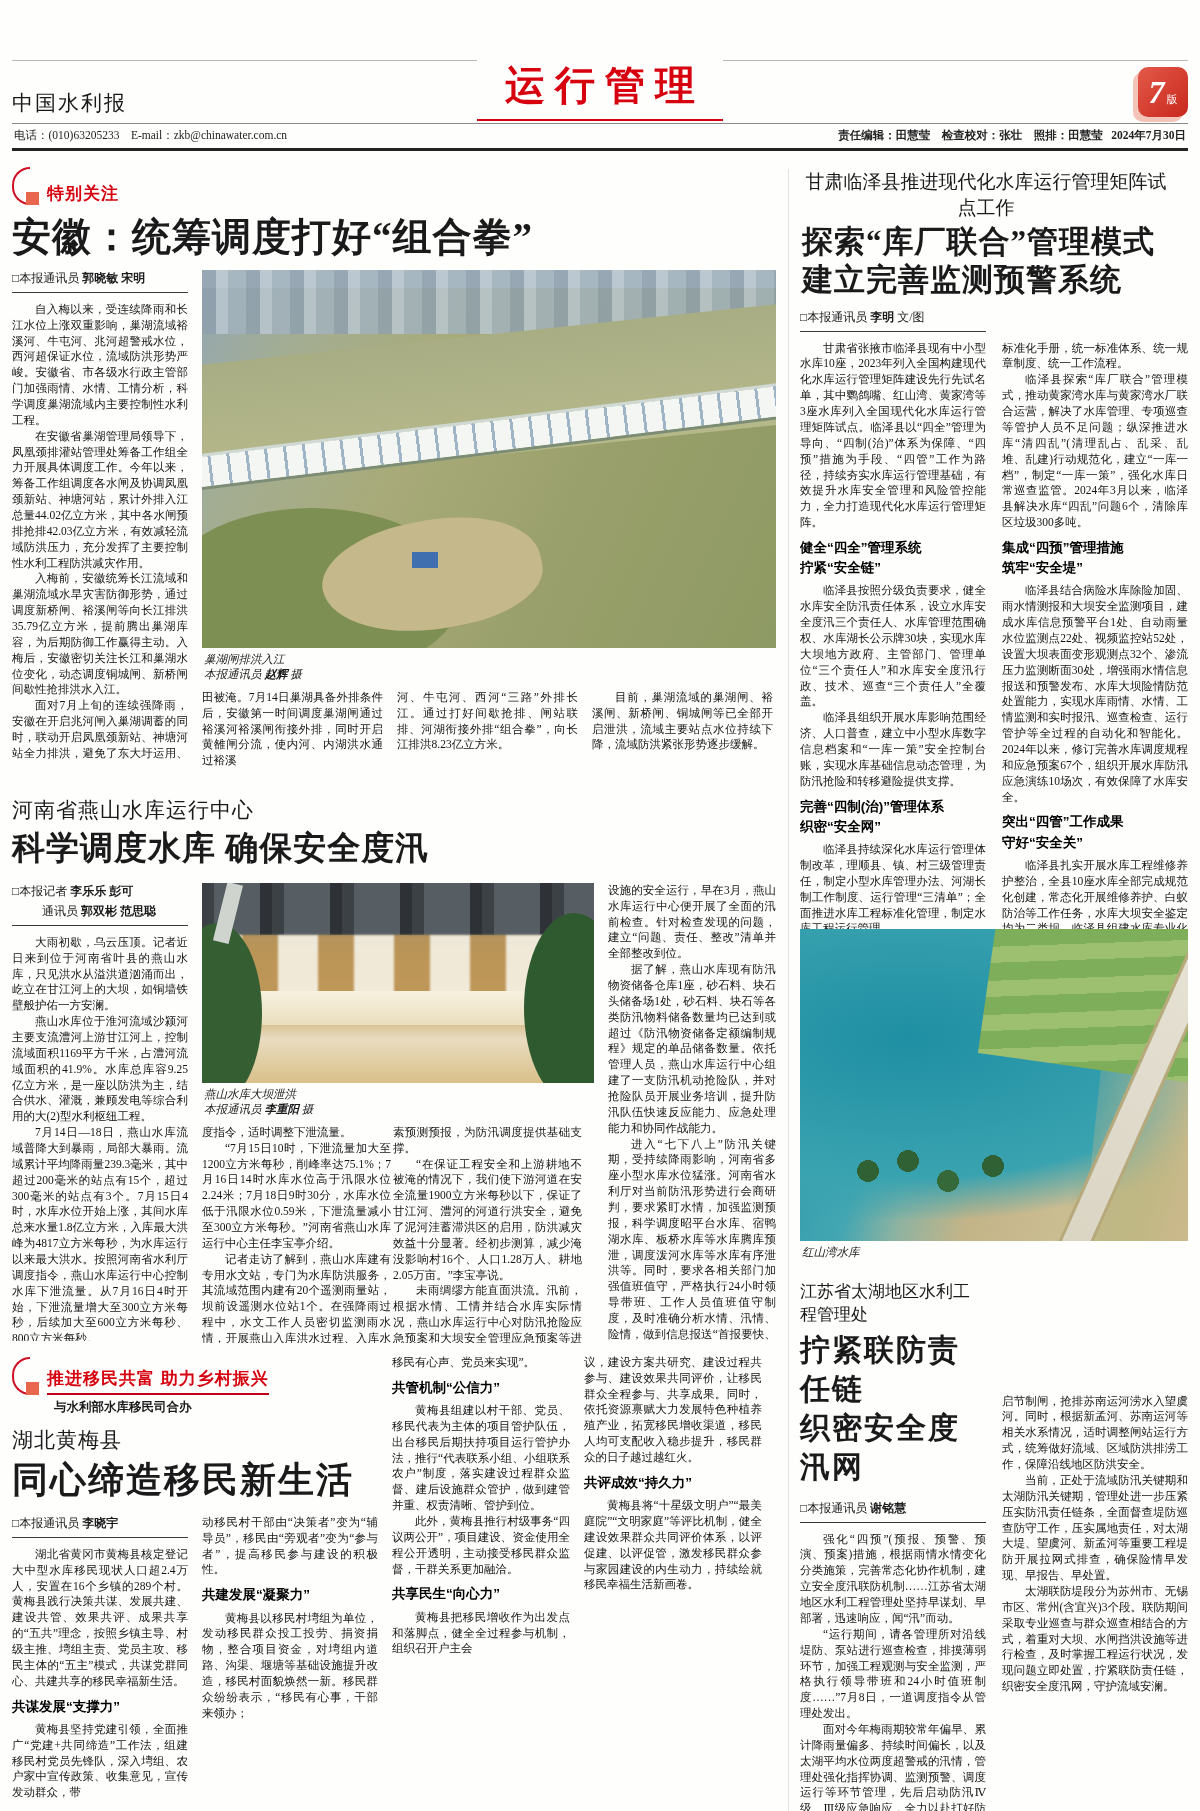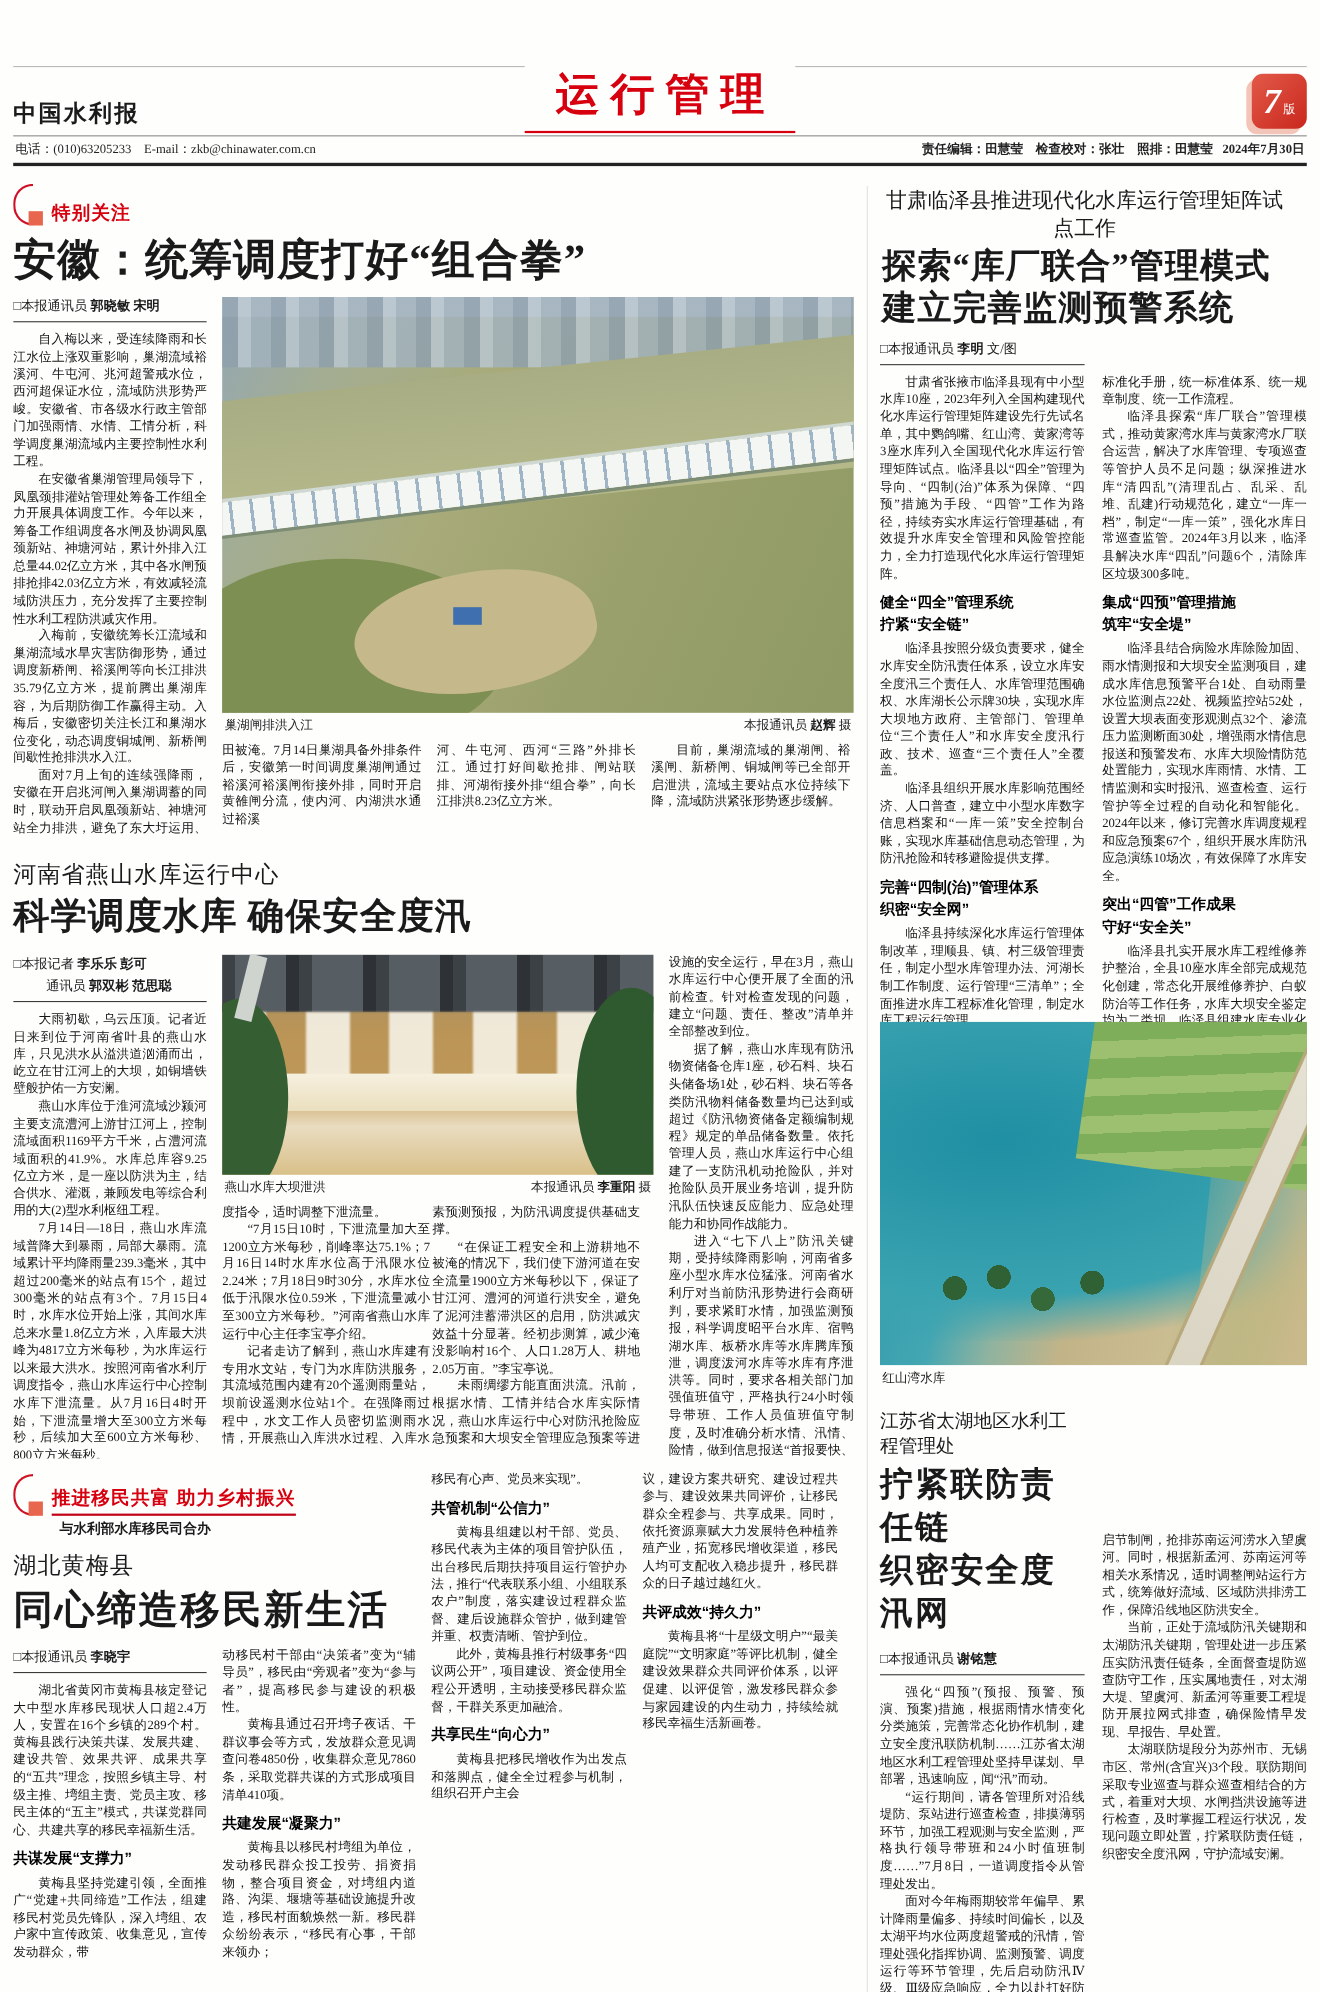--- a/index.html
+++ b/index.html
@@ -2,39 +2,39 @@
 <html><head>
 <meta charset="utf-8">
 <style>
   * { margin:0; padding:0; box-sizing:border-box; }
   body { background:#888; font-family:"Liberation Serif","DejaVu Serif",serif; }
   .page { position:relative; width:1200px; height:1811px; margin:0 auto; background:#fefefd; color:#1a1a1a; overflow:hidden; padding:0 12px; }
 
   
   .top-rule { height:1px; background:#b9b9b9; margin-top:60px; }
   .masthead { display:flex; align-items:flex-end; justify-content:space-between; height:58px; position:relative; }
-  .paper-name { font-size:21px; font-weight:bold; letter-spacing:2px; padding-bottom:2px; }
+  .paper-name { font-size:21px; font-weight:normal; letter-spacing:2px; padding-bottom:2px; }
   .page-title { position:absolute; left:50%; transform:translateX(-50%); bottom:-2px; color:#d6000f; font-family:"Liberation Sans","DejaVu Sans",sans-serif; font-weight:bold; font-size:40px; letter-spacing:10px; border-bottom:2px solid #d6000f; padding:0 18px 6px 28px; background:#fefefd; }
   .page-badge { position:relative; width:50px; height:50px; margin-bottom:2px; }
   .page-badge .b2 { position:absolute; left:-5px; top:5px; width:50px; height:50px; background:#f3c4b8; border-radius:10px; }
   .page-badge .b1 { position:absolute; inset:0; background:linear-gradient(135deg,#e25a49,#c9271d); border-radius:10px; color:#fff; display:flex; align-items:center; justify-content:center; }
   .page-badge .num { font-size:32px; font-weight:bold; font-style:italic; line-height:1; }
   .page-badge .ban { font-size:11px; margin:14px 0 0 2px; }
   .info-row { display:flex; justify-content:space-between; align-items:center; border-top:1px solid #8a8a8a; border-bottom:3px solid #222; padding:4px 2px 5px 2px; font-size:11.5px; color:#222; margin-top:4px; }
   .info-row b { font-weight:bold; }
 
   
   .para { font-size:11.5px; line-height:1.38; text-align:justify; text-indent:2em; color:#141414; }
   .para.cont { text-indent:0; }
   .subhead { font-family:"Liberation Sans","DejaVu Sans",sans-serif; font-size:13.5px; font-weight:bold; line-height:1.5; margin:7px 0 5px 0; white-space:pre-line; color:#000; }
   .byline { font-size:12px; border-bottom:1px solid #3a3a3a; padding-bottom:5px; margin-bottom:9px; }
   .byline b { font-weight:bold; }
   .byline .l2 { display:block; padding-left:2.5em; margin-top:3px; }
   .colfix { overflow:hidden; }
-  .caption-row { display:flex; justify-content:space-between; font-size:11.5px; padding:4px 2px 0 2px; }
+  .caption-row { display:flex; justify-content:space-between; font-size:11.5px; font-style:italic; padding:4px 2px 0 2px;flex-direction:column; }
   .caption-row b { font-weight:bold; }
 
   
   .content { position:relative; display:flex; gap:24px; margin-top:14px; }
   .vdivider { position:absolute; left:776px; top:4px; bottom:6px; width:1px; background:#e2e2e0; }
   .left-sec { width:764px; }
   .right-sec { width:388px; }
 
   
   .tagline { display:flex; align-items:flex-end; margin:2px 0 10px 0; }
@@ -265,21 +265,20 @@
                 <b>李晓宇</b>
               </div>
               <div>
                   <p class="para">湖北省黄冈市黄梅县核定登记大中型水库移民现状人口超2.4万人，安置在16个乡镇的289个村。黄梅县践行决策共谋、发展共建、建设共管、效果共评、成果共享的“五共”理念，按照乡镇主导、村级主推、塆组主责、党员主攻、移民主体的“五主”模式，共谋党群同心、共建共享的移民幸福新生活。</p>
                   <h4 class="subhead">共谋发展“支撑力”</h4>
                   <p class="para">黄梅县坚持党建引领，全面推广“党建+共同缔造”工作法，组建移民村党员先锋队，深入塆组、农户家中宣传政策、收集意见，宣传发动群众，带</p>
                 </div>
             </div>
             <div class="c colfix">
                 <p class="para cont">动移民村干部由“决策者”变为“辅导员”，移民由“旁观者”变为“参与者”，提高移民参与建设的积极性。</p>
-                <p class="para">黄梅县通过召开塆子夜话、干群议事会等方式，发放群众意见调查问卷4850份，收集群众意见7860条，采取党群共谋的方式形成项目清单410项。</p>
                 <h4 class="subhead">共建发展“凝聚力”</h4>
                 <p class="para">黄梅县以移民村塆组为单位，发动移民群众投工投劳、捐资捐物，整合项目资金，对塆组内道路、沟渠、堰塘等基础设施提升改造，移民村面貌焕然一新。移民群众纷纷表示，“移民有心事，干部来领办；</p>
               </div>
           </div>
         </div>
         <div class="a3-c34 colfix">
             <p class="para cont">移民有心声、党员来实现”。</p>
             <h4 class="subhead">共管机制“公信力”</h4>
             <p class="para">黄梅县组建以村干部、党员、移民代表为主体的项目管护队伍，出台移民后期扶持项目运行管护办法，推行“代表联系小组、小组联系农户”制度，落实建设过程群众监督、建后设施群众管护，做到建管并重、权责清晰、管护到位。</p>
             <p class="para">此外，黄梅县推行村级事务“四议两公开”，项目建设、资金使用全程公开透明，主动接受移民群众监督，干群关系更加融洽。</p>

